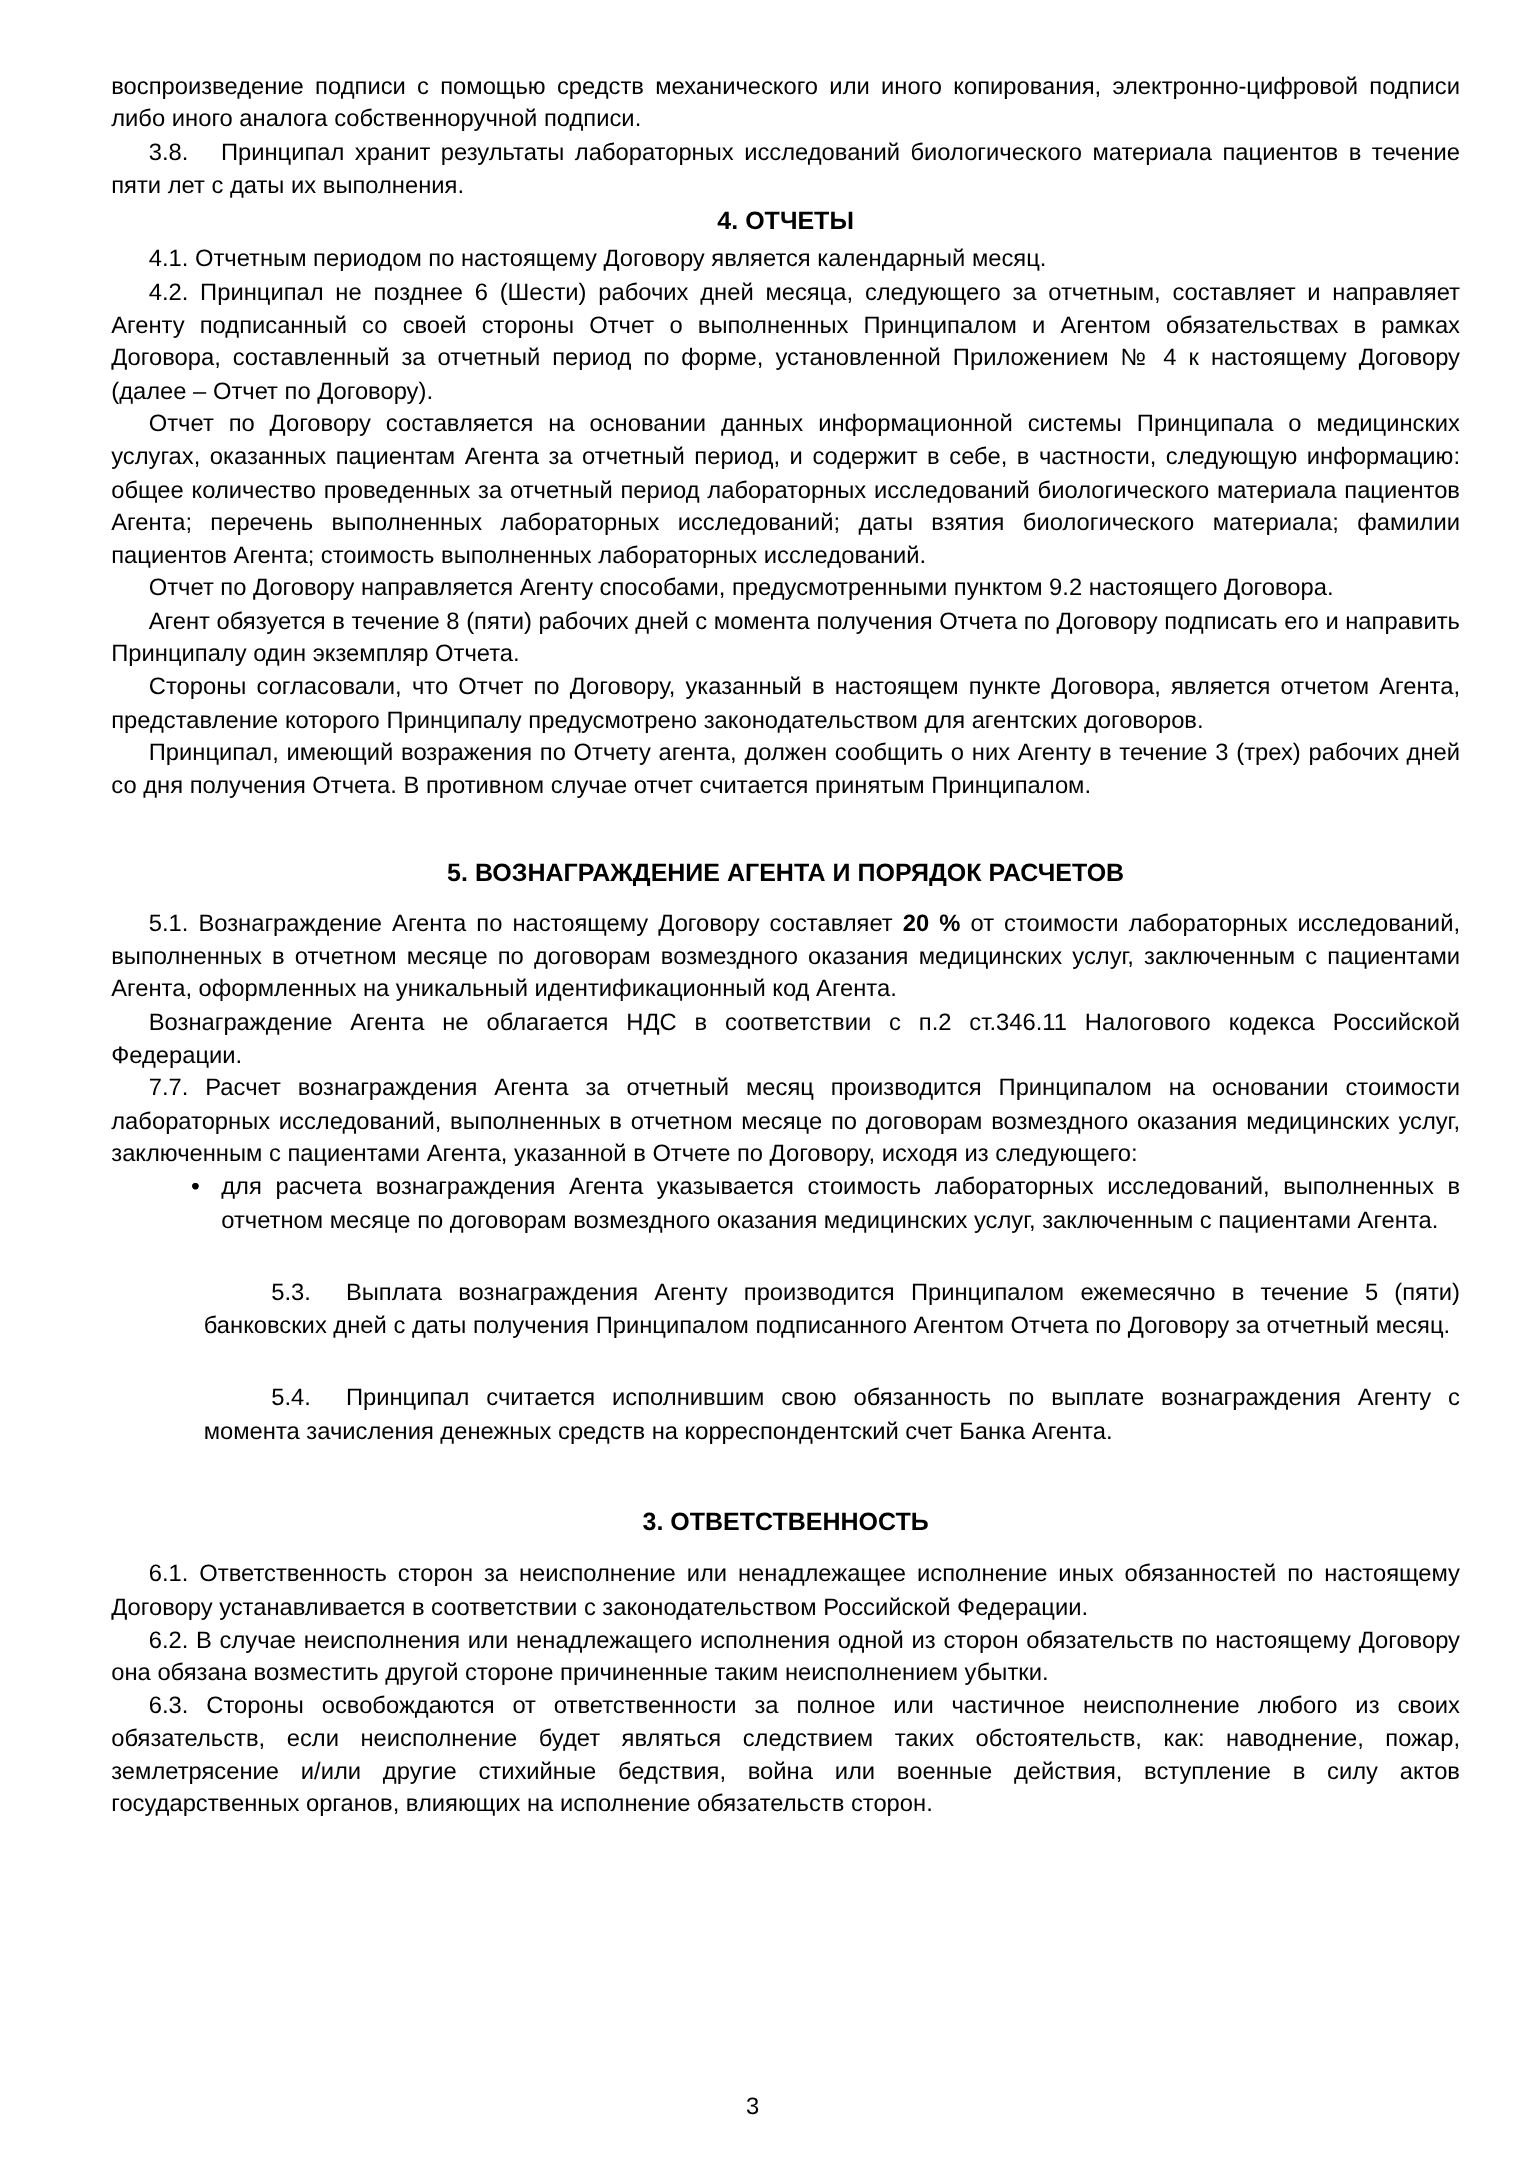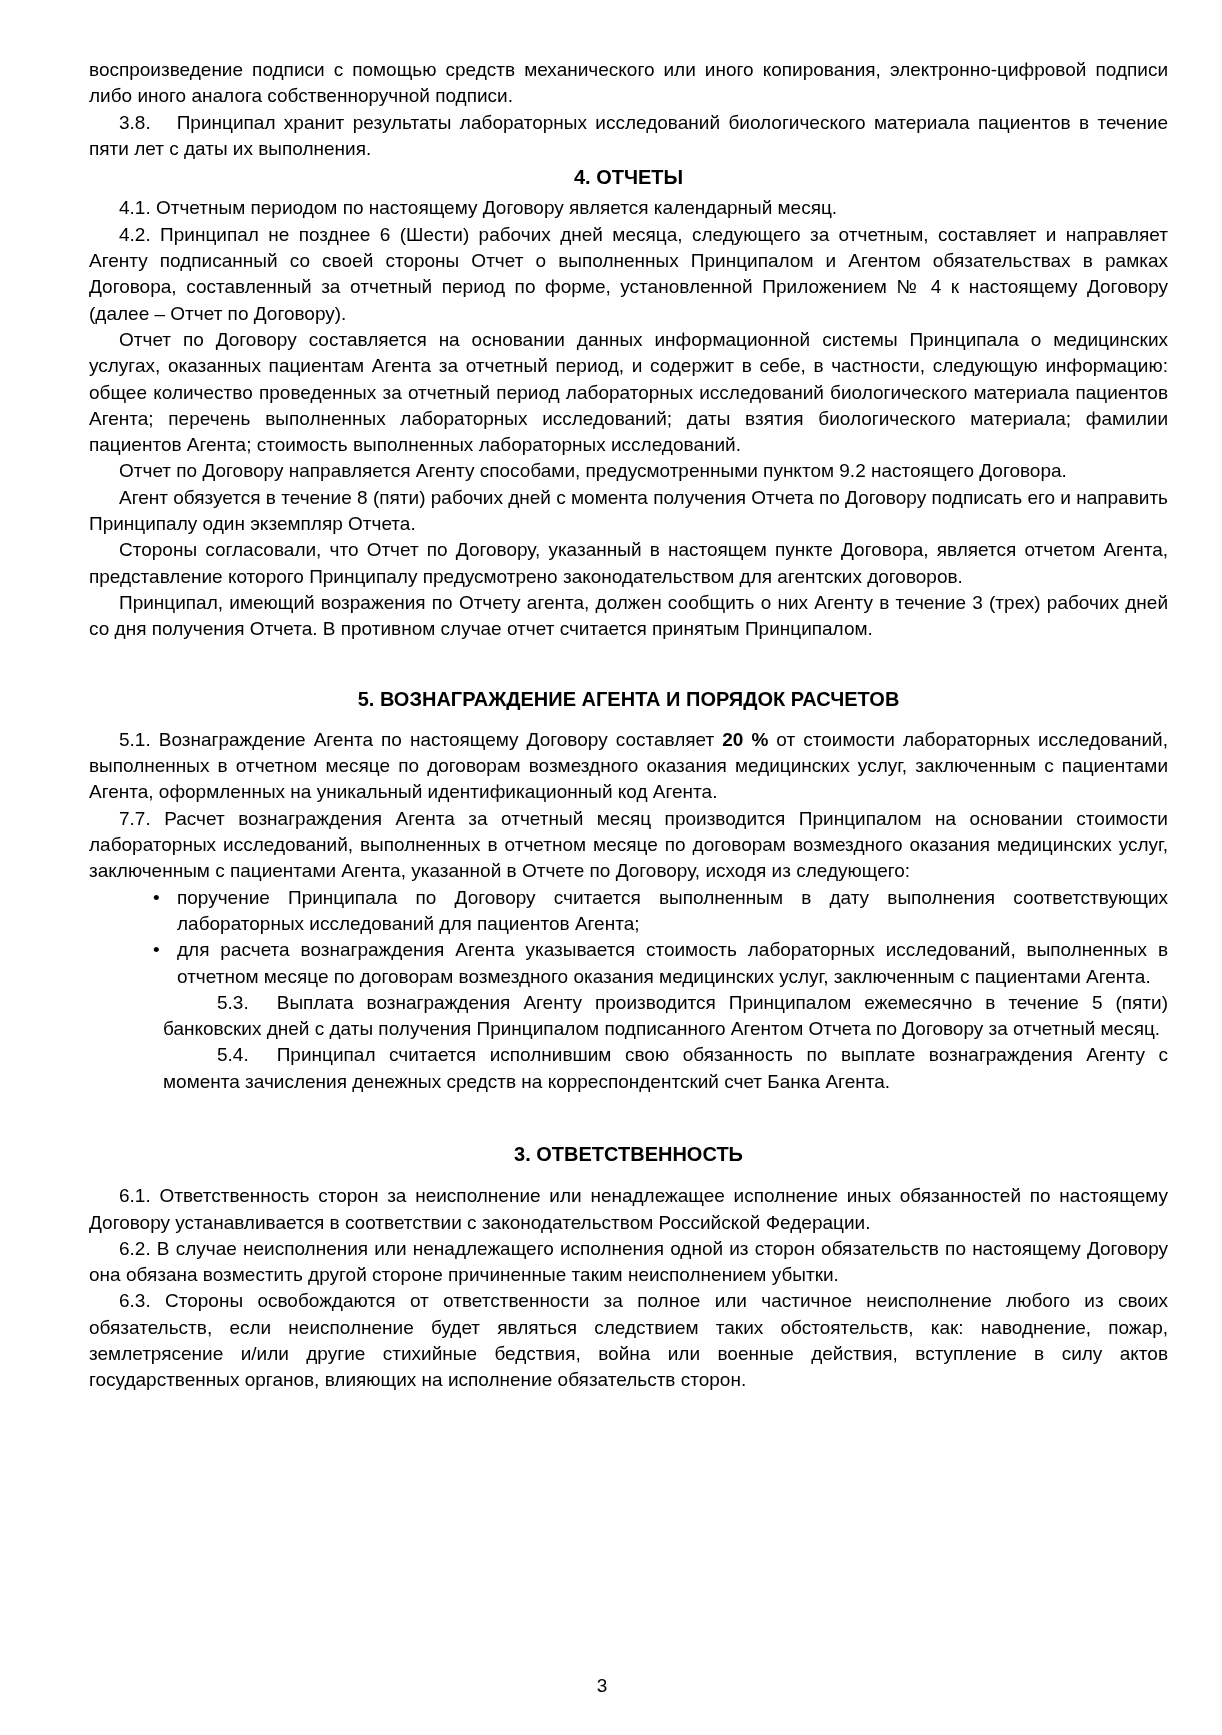--- a/index.html
+++ b/index.html
@@ -51,20 +51,21 @@
     text-align: justify;
   }
   .bullets li .bullet {
     position: absolute;
     left: 0;
     top: 0;
   }
   .deep {
     margin-left: 74px;
     text-indent: 54px;
+    margin-top: 32px;
   }
   .page-number {
     position: absolute;
     left: 0;
     right: 0;
     bottom: 36px;
     text-align: center;
   }
   b { font-weight: bold; }
 </style>
@@ -85,24 +86,25 @@
     <p class="p">Отчет по Договору составляется на основании данных информационной системы Принципала о медицинских услугах, оказанных пациентам Агента за отчетный период, и содержит в себе, в частности, следующую информацию: общее количество проведенных за отчетный период лабораторных исследований биологического материала пациентов Агента; перечень выполненных лабораторных исследований; даты взятия биологического материала; фамилии пациентов Агента; стоимость выполненных лабораторных исследований.</p>
     <p class="p">Отчет по Договору направляется Агенту способами, предусмотренными пунктом 9.2 настоящего Договора.</p>
     <p class="p">Агент обязуется в течение 8 (пяти) рабочих дней с момента получения Отчета по Договору подписать его и направить Принципалу один экземпляр Отчета.</p>
     <p class="p">Стороны согласовали, что Отчет по Договору, указанный в настоящем пункте Договора, является отчетом Агента, представление которого Принципалу предусмотрено законодательством для агентских договоров.</p>
     <p class="p">Принципал, имеющий возражения по Отчету агента, должен сообщить о них Агенту в течение 3 (трех) рабочих дней со дня получения Отчета. В противном случае отчет считается принятым Принципалом.</p>
 
     <div class="h h5m">5. ВОЗНАГРАЖДЕНИЕ АГЕНТА И ПОРЯДОК РАСЧЕТОВ</div>
 
     <p class="p"><span>5.1. Вознаграждение Агента по настоящему Договору составляет </span><b>20 %</b><span> от стоимости лабораторных исследований, выполненных в отчетном месяце по договорам возмездного оказания медицинских услуг, заключенным с пациентами Агента, оформленных на уникальный идентификационный код Агента.</span></p>
 
+    <p class="p">Вознаграждение Агента не облагается НДС в соответствии с п.2 ст.346.11 Налогового кодекса Российской Федерации.</p>
     <p class="p">7.7. Расчет вознаграждения Агента за отчетный месяц производится Принципалом на основании стоимости лабораторных исследований, выполненных в отчетном месяце по договорам возмездного оказания медицинских услуг, заключенным с пациентами Агента, указанной в Отчете по Договору, исходя из следующего:</p>
 
     <ul class="bullets">
-      <li><span class="bullet">•</span><span>поручение Принципала по Договору считается выполненным в дату выполнения соответствующих лабораторных исследований для пациентов Агента;</span></li>
+      <li><span class="bullet">•</span></li>
       <li><span class="bullet">•</span><span>для расчета вознаграждения Агента указывается стоимость лабораторных исследований, выполненных в отчетном месяце по договорам возмездного оказания медицинских услуг, заключенным с пациентами Агента.</span></li>
     </ul>
 
     <p class="p deep"><span>5.3.</span><span class="tab t28"></span><span>Выплата вознаграждения Агенту производится Принципалом ежемесячно в течение 5 (пяти) банковских дней с даты получения Принципалом подписанного Агентом Отчета по Договору за отчетный месяц.</span></p>
 
     <p class="p deep"><span>5.4.</span><span class="tab t28"></span><span>Принципал считается исполнившим свою обязанность по выплате вознаграждения Агенту с момента зачисления денежных средств на корреспондентский счет Банка Агента.</span></p>
 
     <div class="h h6m">3. ОТВЕТСТВЕННОСТЬ</div>
 
     <p class="p">6.1. Ответственность сторон за неисполнение или ненадлежащее исполнение иных обязанностей по настоящему Договору устанавливается в соответствии с законодательством Российской Федерации.</p>

